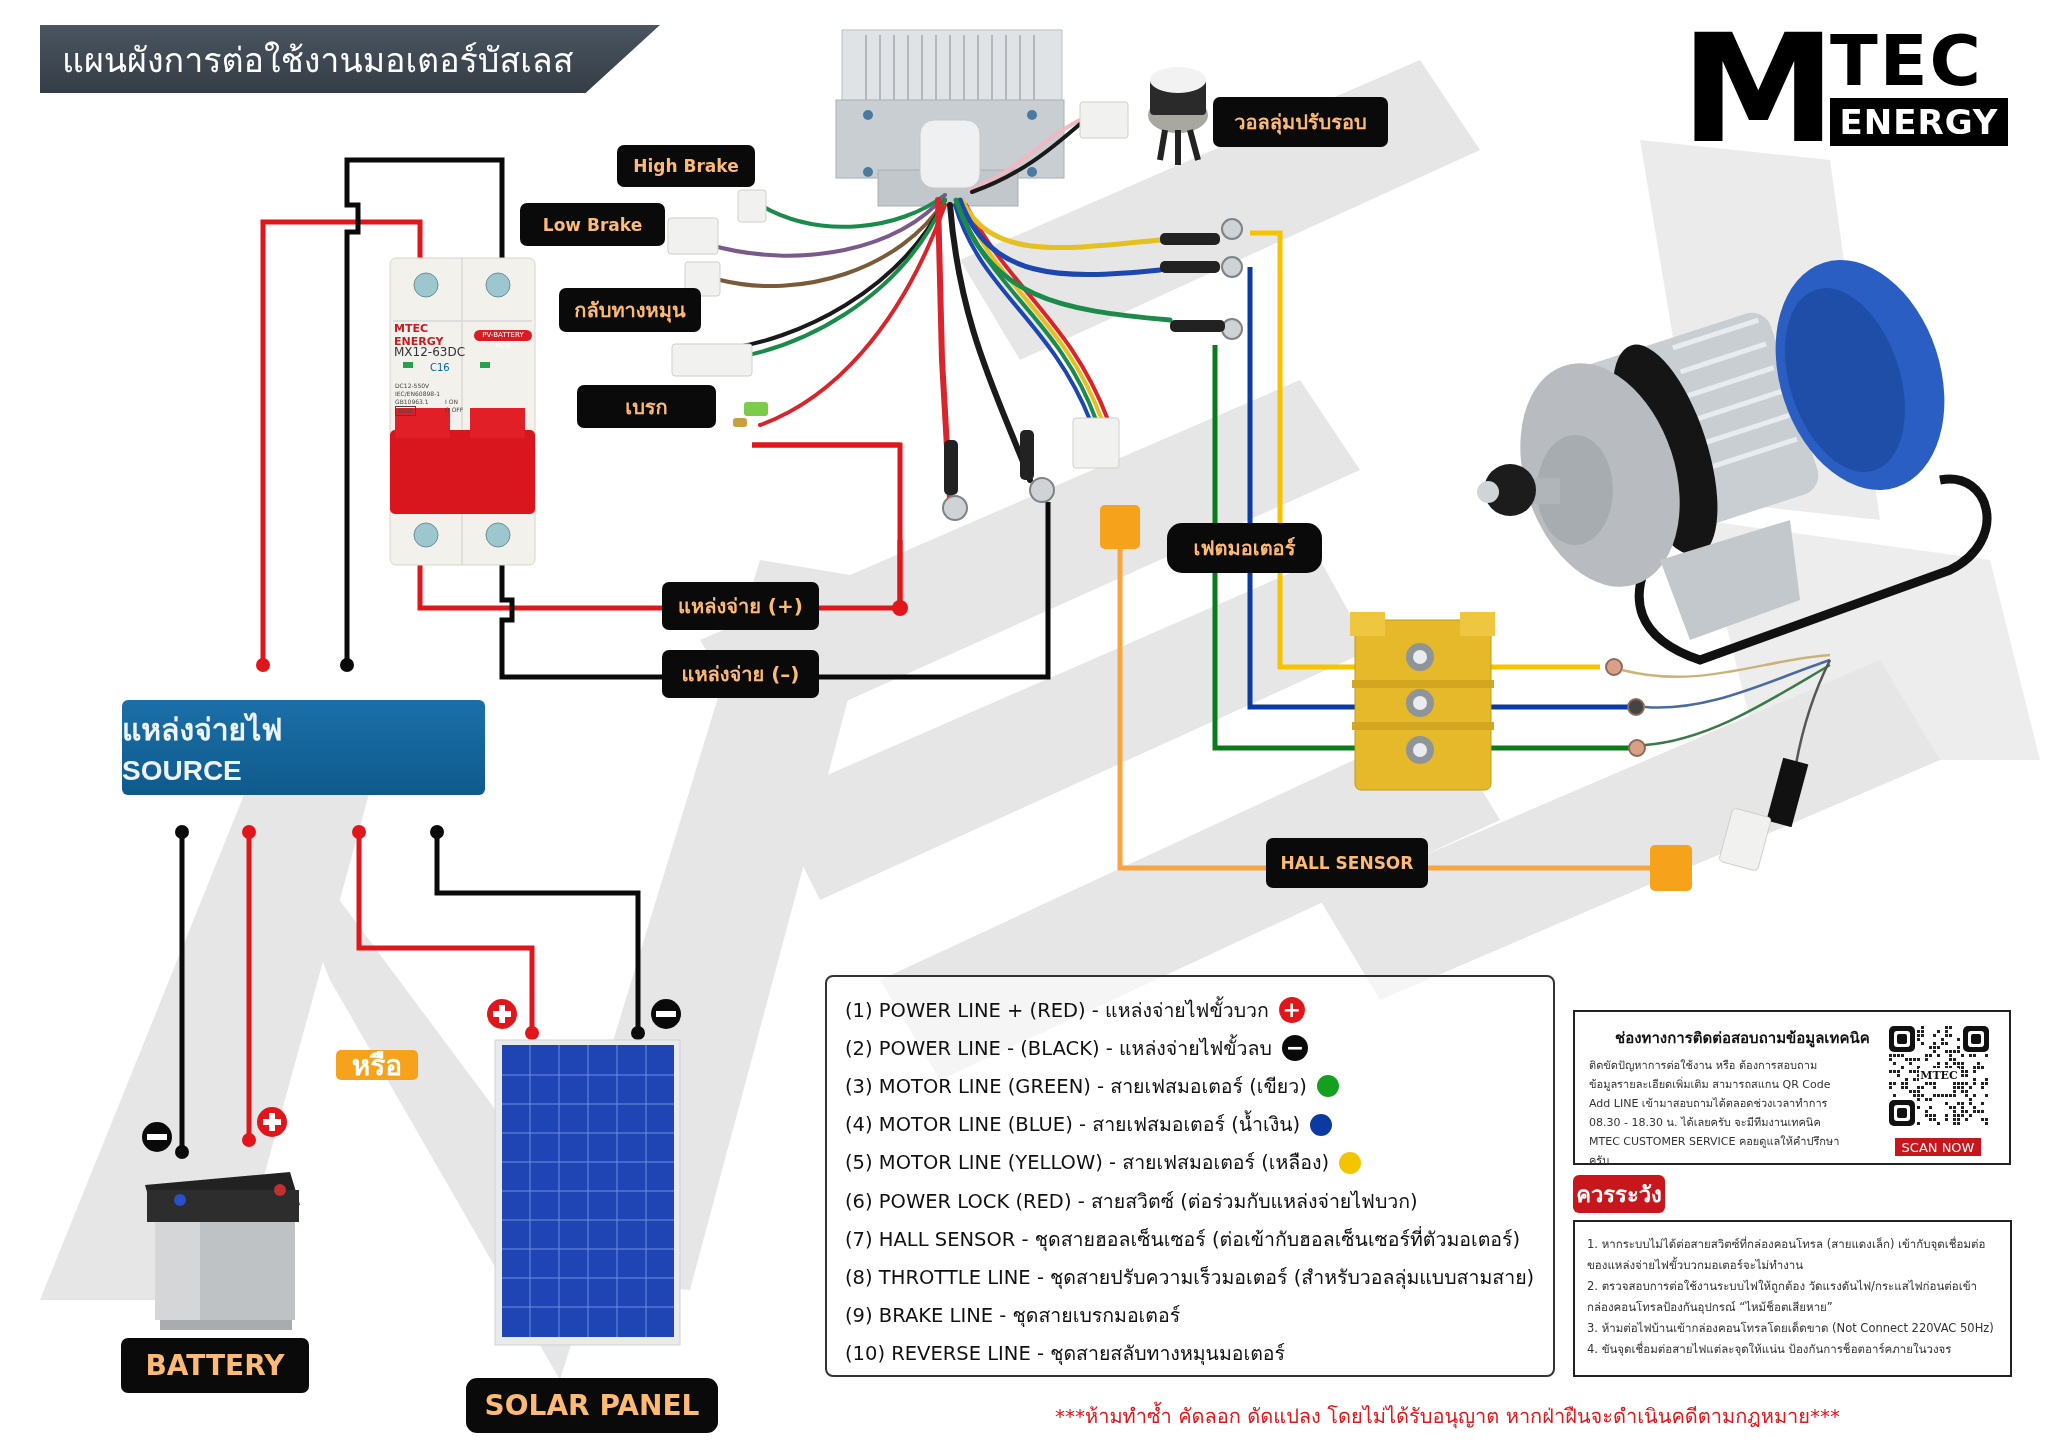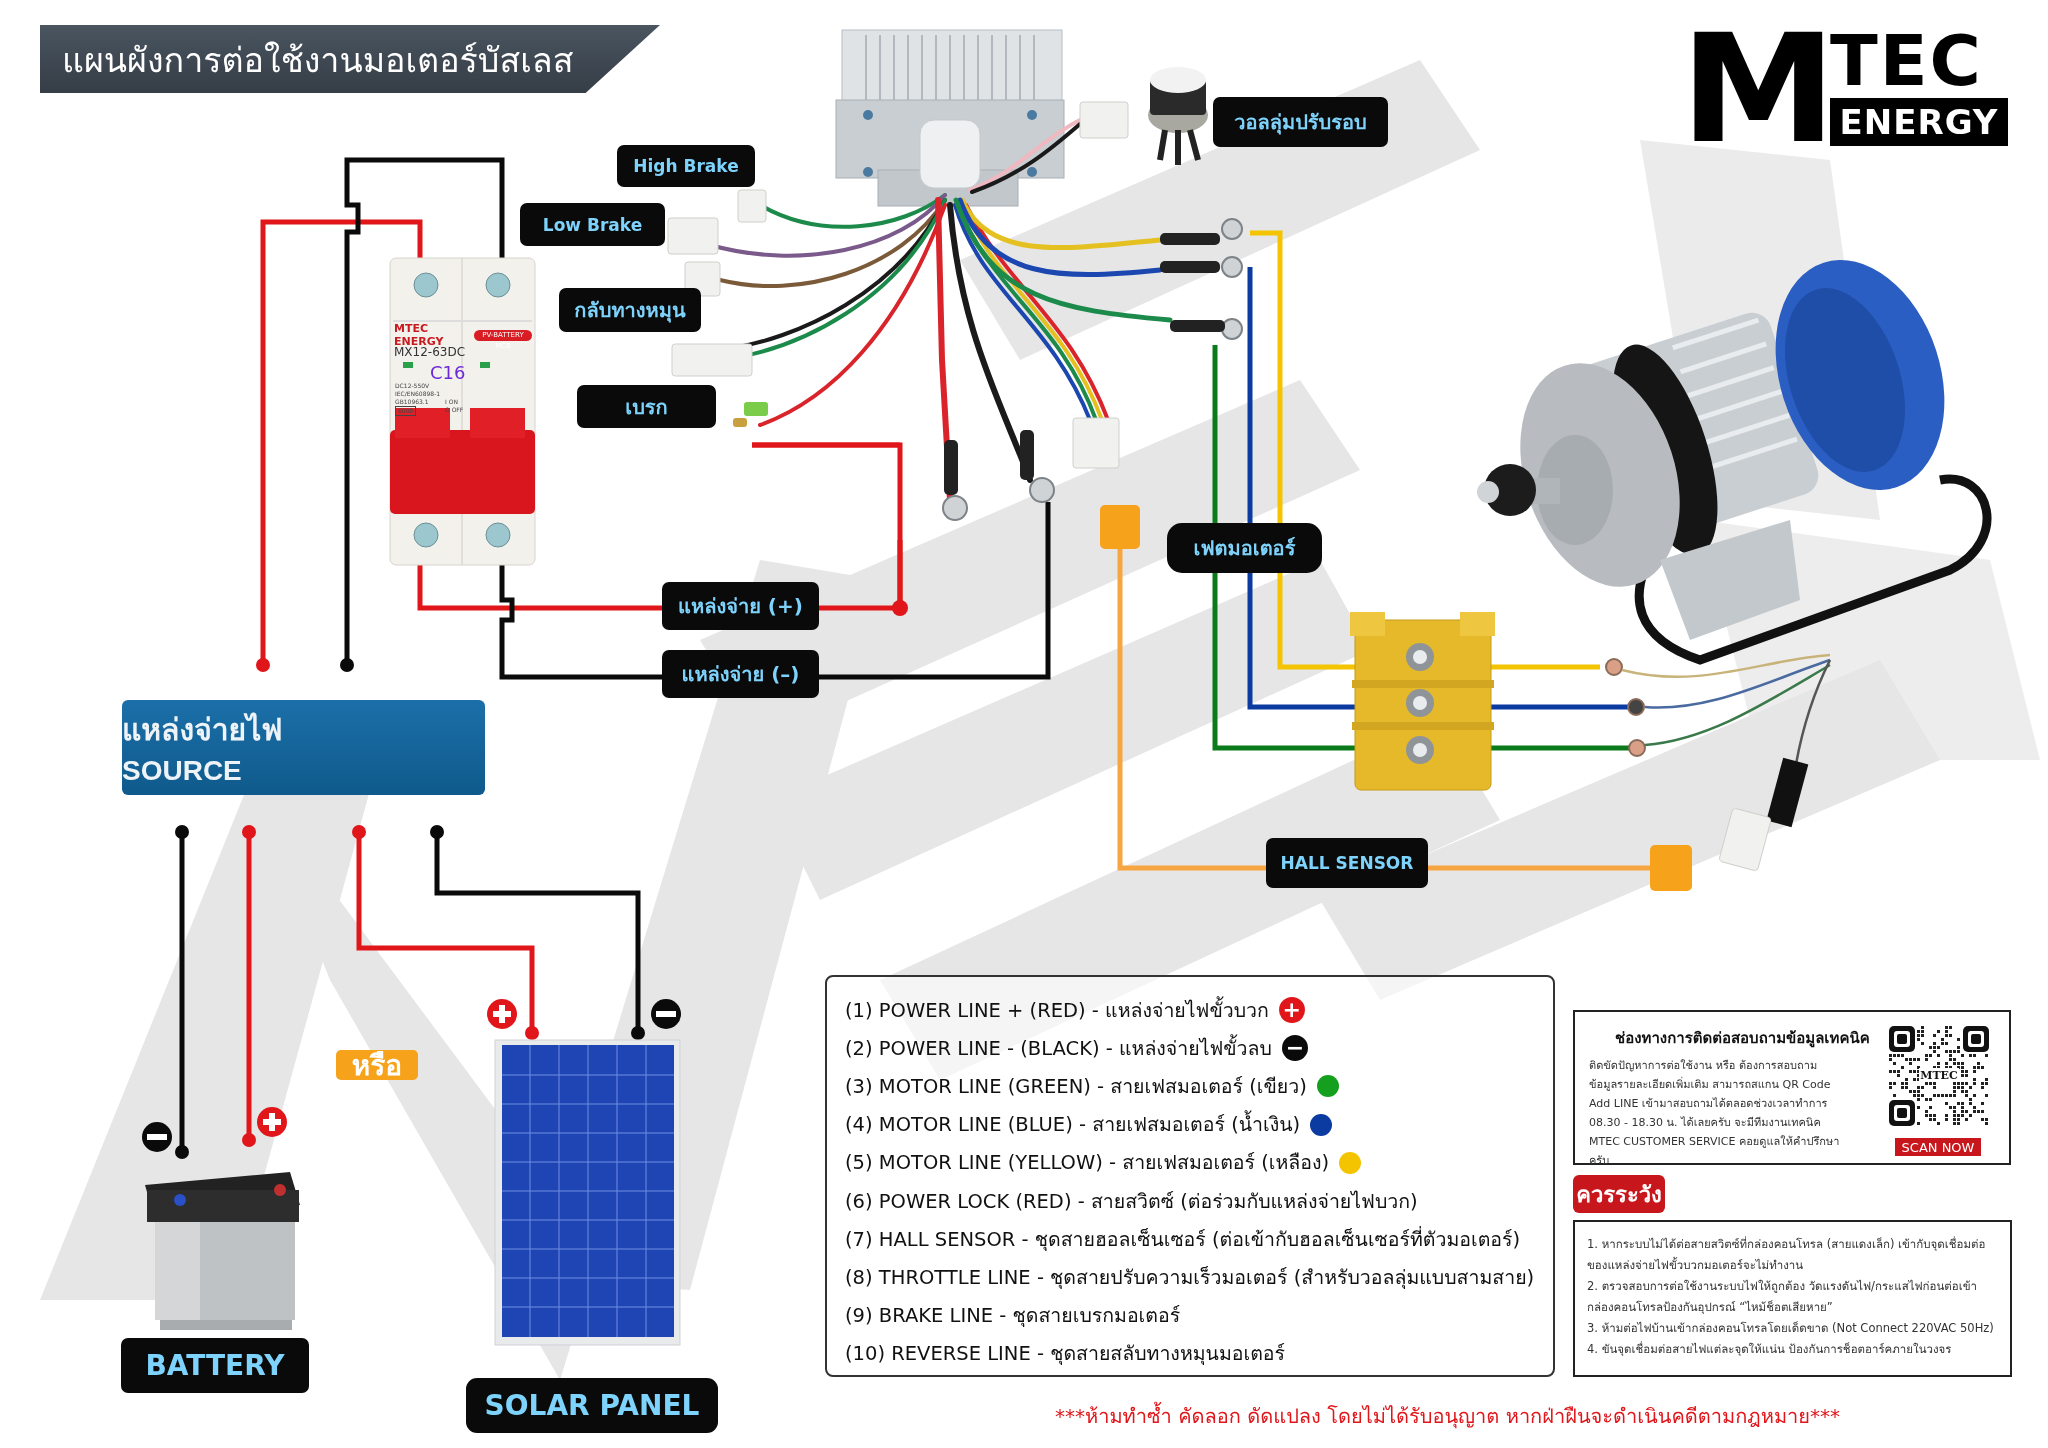--- a/index.html
+++ b/index.html
@@ -1,18 +1,18 @@
 <!DOCTYPE html>
 <html><head>
 <meta charset="utf-8">
 <style>
   html, body { margin:0; padding:0; background:#ffffff; }
   body { width:2048px; height:1448px; position:relative; overflow:hidden; font-family:"DejaVu Sans", sans-serif; }
   #stage { position:absolute; left:0; top:0; width:2048px; height:1448px; }
-  .tag { position:absolute; background:#0a0a0a; color:#7dd3fc; font-family:"DejaVu Sans", sans-serif; font-weight:bold; border-radius:7px; display:flex; align-items:center; justify-content:center; white-space:nowrap; }
+  .tag { position:absolute; background:#0a0a0a; color:#fdba74; font-family:"DejaVu Sans", sans-serif; font-weight:bold; border-radius:7px; display:flex; align-items:center; justify-content:center; white-space:nowrap; }
   .title-banner { position:absolute; left:40px; top:25px; width:640px; height:85px; }
   .title-banner .bar { position:absolute; left:0; top:0; width:620px; height:68px; background:linear-gradient(#4a5560,#353d46); clip-path:polygon(0 0,100% 0,88% 100%,0 100%); }
   .title-banner .shadow { position:absolute; left:12px; top:50px; width:640px; height:34px; background:linear-gradient(90deg,#777,#ccc); clip-path:polygon(0 0,100% 0,92% 100%,0 100%); z-index:-1; }
   .title-banner .text { position:absolute; left:22px; top:8px; font-size:34px; color:#fff; font-family:"DejaVu Sans", sans-serif; }
   .logo { position:absolute; left:1680px; top:30px; width:335px; height:118px; }
   .logo .m { position:absolute; left:0; top:0; font-family:"DejaVu Sans", sans-serif; font-weight:900; font-size:150px; line-height:118px; letter-spacing:-6px; color:#000; transform:scaleX(1.05); transform-origin:left; }
   .logo .tec { position:absolute; left:150px; top:-4px; font-family:"DejaVu Sans", sans-serif; font-weight:900; font-size:70px; line-height:70px; color:#000; letter-spacing:2px; }
   .logo .energy { position:absolute; left:150px; top:68px; width:178px; height:48px; background:#000; color:#fff; font-family:"DejaVu Sans", sans-serif; font-weight:900; font-size:34px; line-height:48px; text-align:center; letter-spacing:1px; }
   .source { position:absolute; left:122px; top:700px; width:363px; height:95px; background:linear-gradient(#1b6fa8,#0f5a8c); border-radius:6px; color:#eef3f7; text-align:left; font-weight:bold; }
   .source .th { font-size:30px; margin-top:6px; font-family:"DejaVu Sans", sans-serif; }
@@ -302,21 +302,21 @@
 
   <div class="logo">
     <div class="m">M</div>
     <div class="tec">TEC</div>
     <div class="energy">ENERGY</div>
   </div>
 
   <div style="position:absolute;left:394px;top:322px;width:70px;font-size:11px;font-weight:bold;color:#c81a1f;">MTEC ENERGY</div>
   <div style="position:absolute;left:474px;top:330px;width:58px;height:11px;background:#d81e24;border-radius:6px;color:#fff;font-size:7px;text-align:center;line-height:11px;">PV-BATTERY MCB</div>
   <div style="position:absolute;left:394px;top:345px;font-size:12px;color:#333;">MX12-63DC</div>
-  <div style="position:absolute;left:430px;top:362px;font-size:18px;color:#6d28d9;">C16</div>
+  <div style="position:absolute;left:430px;top:362px;font-size:10px;color:#0369a1;">C16</div>
   <div style="position:absolute;left:395px;top:382px;font-size:6px;line-height:8px;color:#444;">
     <div>DC12-550V</div>
     <div>IEC/EN60898-1</div>
     <div>GB10963.1</div>
     <div style="border:1px solid #444;display:inline-block;padding:0 2px;">6000</div>
   </div>
   <div style="position:absolute;left:445px;top:398px;font-size:6px;line-height:8px;color:#444;">
     <div>I ON</div>
     <div>O OFF</div>
   </div>

